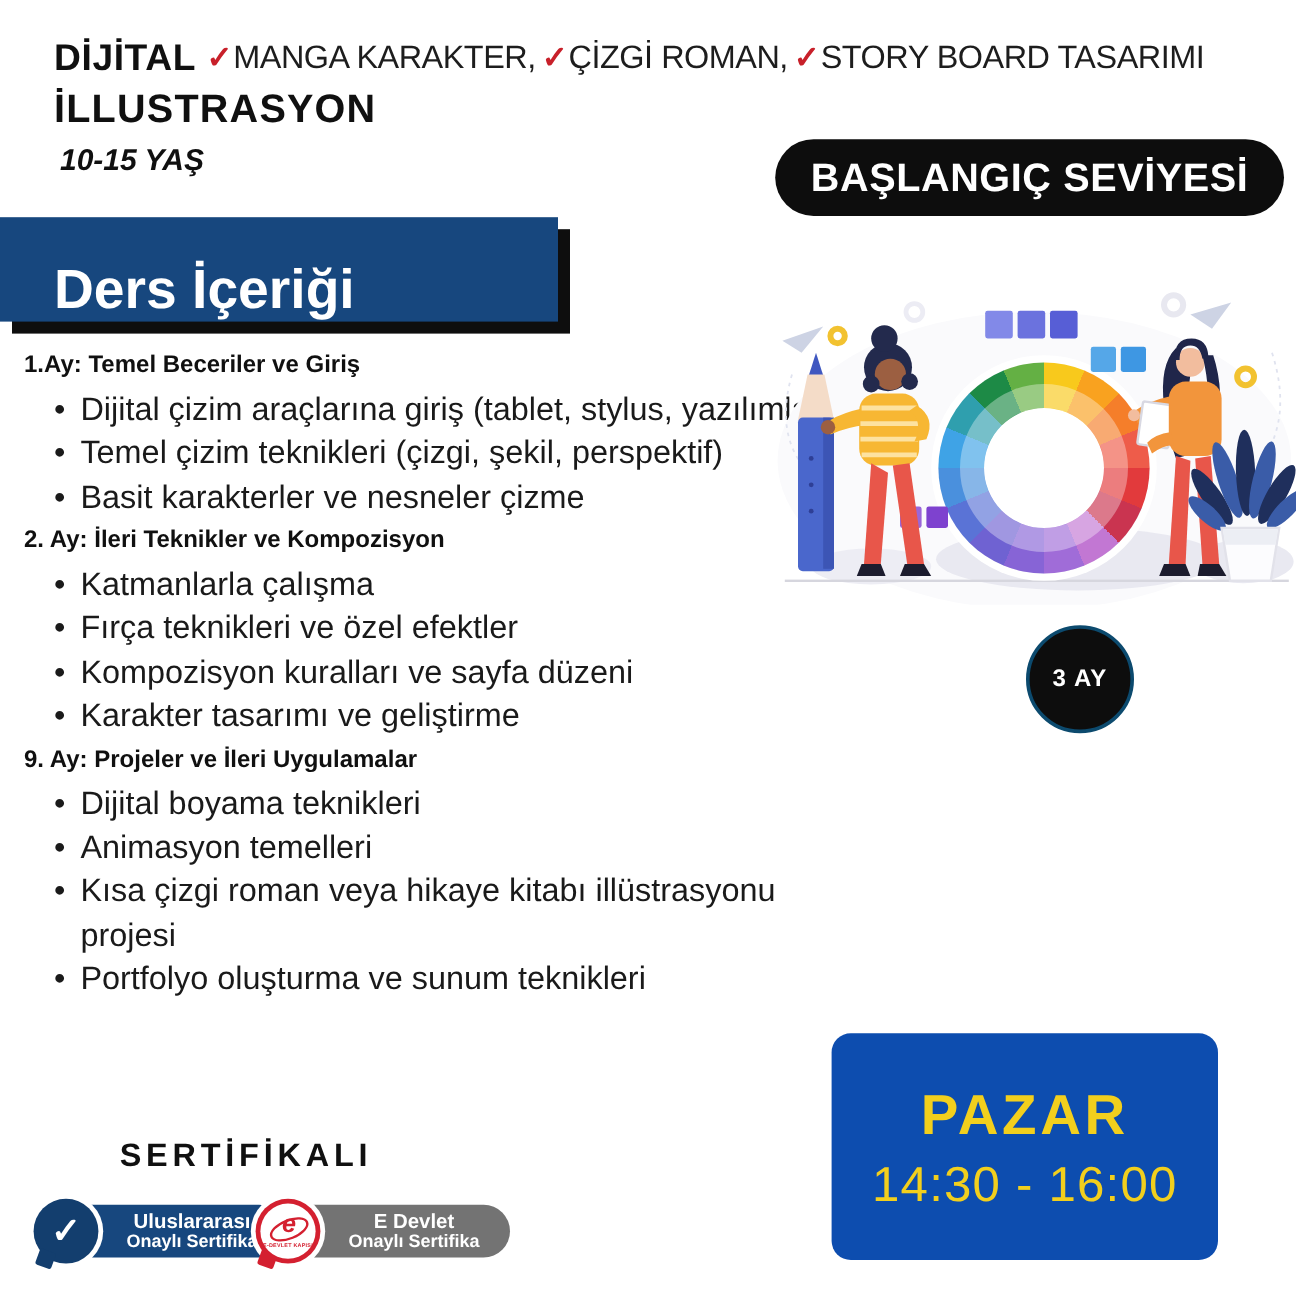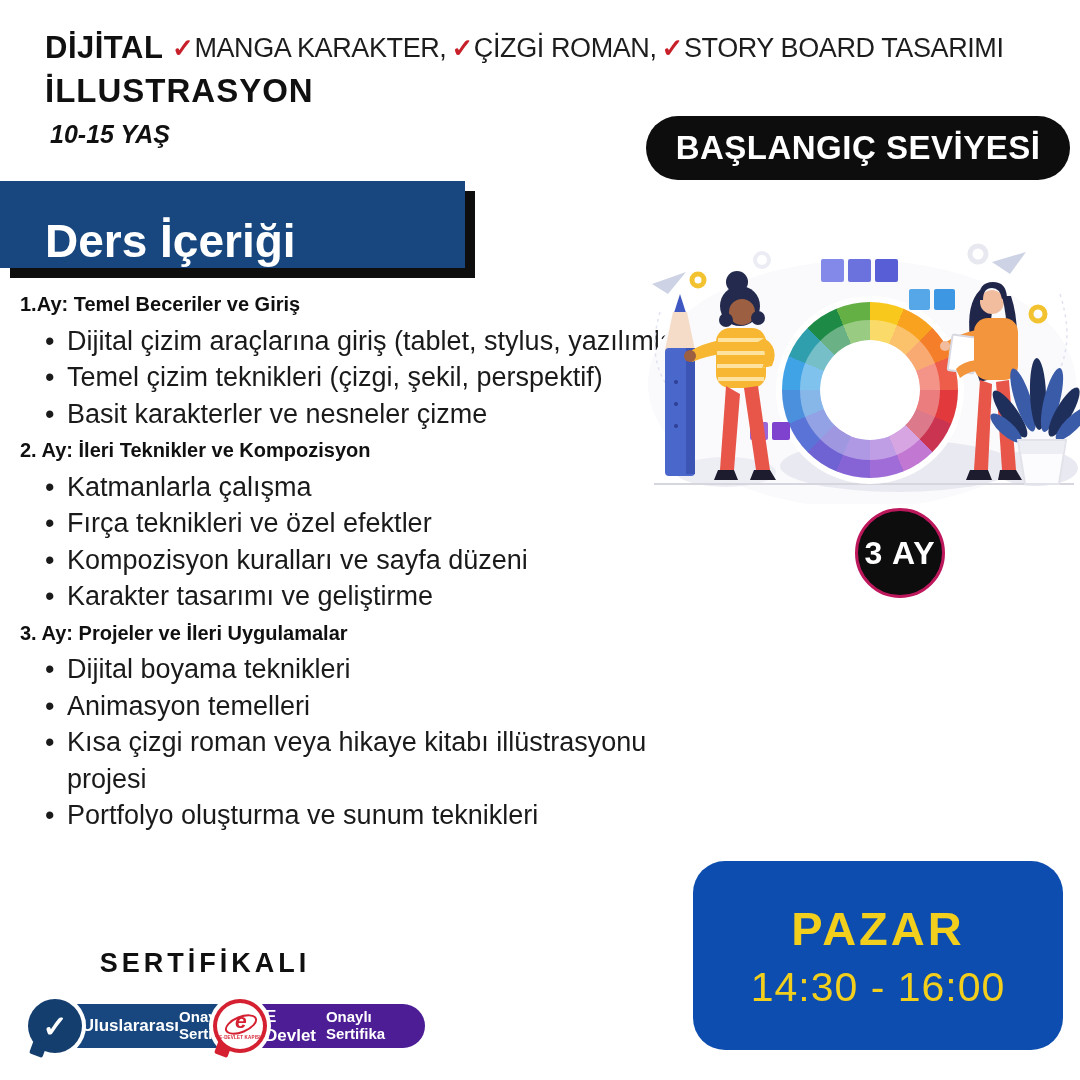--- a/index.html
+++ b/index.html
@@ -48,62 +48,62 @@
       #3fa3e6 0 81.25%, #2f9fae 0 87.5%, #1d8a46 0 93.75%, #64b044 0 100%);
   }
   .wheel-band {
     position:absolute; left:160px; top:88px; width:140px; height:140px; border-radius:50%;
     border:20px solid rgba(255,255,255,.34); box-sizing:border-box;
   }
   .wheel-hole { position:absolute; left:180px; top:108px; width:100px; height:100px; border-radius:50%; background:#fff; }
 
   
   .duration {
-    left:855px; top:508px; width:84px; height:84px; border-radius:50%;
-    background:#0d0d0d; border:3px solid #be185d; color:#fff;
+    left:855px; top:521px; width:84px; height:84px; border-radius:50%;
+    background:#0d0d0d; border:3px solid #0c4a6e; color:#fff;
     display:flex; align-items:center; justify-content:center;
-    font-size:32px; font-weight:800; letter-spacing:1px;
+    font-size:20px; font-weight:800; letter-spacing:1px;
   }
 
   
   .cert-heading { left:40px; top:948px; width:330px; text-align:center; font-size:27px; font-weight:800; letter-spacing:4px; color:#101010; }
   .cert-badge { height:64px; }
   .cert-badge .pill {
-    position:absolute; top:6px; height:44px; border-radius:22px; display:flex; flex-direction:row;
+    position:absolute; top:6px; height:44px; border-radius:22px; display:flex; flex-direction:column;
     align-items:center; justify-content:center; color:#fff; line-height:1.12;
   }
   .cert-badge .pill .l1 { font-size:17px; font-weight:700; }
   .cert-badge .pill .l2 { font-size:15px; font-weight:700; }
   .cert-badge .bubble {
     position:absolute; left:0; top:1px; width:54px; height:54px; border-radius:50%;
     box-shadow:0 0 0 4px #fff; display:flex; align-items:center; justify-content:center;
   }
   .cert-badge .bubble::after {
     content:""; position:absolute; left:3px; bottom:-3px; width:14px; height:14px;
     background:inherit; transform:rotate(20deg); border-radius:2px;
   }
   .badge-blue { left:28px; top:998px; width:182px; }
   .badge-blue .pill { left:26px; width:156px; padding-left:28px; background:#17477e; }
   .badge-blue .bubble { background:#133e6e; }
   .badge-blue .check { color:#fff; font-size:30px; font-weight:700; position:relative; z-index:1; }
   .badge-red { left:213px; top:998px; width:186px; }
-  .badge-red .pill { left:26px; width:160px; padding-left:26px; background:#4c1d95; }
+  .badge-red .pill { left:26px; width:160px; padding-left:26px; background:#737373; }
   .badge-red .bubble { background:#d42030; }
   .badge-red .inner {
     position:relative; z-index:1; width:46px; height:46px; border-radius:50%; background:#fff;
     display:flex; flex-direction:column; align-items:center; justify-content:center;
   }
   .e-logo { position:relative; width:34px; height:20px; }
   .e-logo .e { position:absolute; left:12px; top:-3px; color:#d42030; font-size:21px; font-weight:700; font-style:italic; line-height:1; }
   .e-logo .ring { position:absolute; left:1px; top:3px; width:30px; height:13px; border:2.5px solid #d42030; border-radius:50%; transform:rotate(-22deg); }
   .e-caption { margin-top:2px; font-size:4.5px; letter-spacing:.2px; color:#d42030; font-weight:700; white-space:nowrap; }
 
   
   .schedule {
-    left:693px; top:861px; width:370px; height:189px; background:#0d4daf; border-radius:32px;
+    left:693px; top:861px; width:322px; height:189px; background:#0d4daf; border-radius:16px;
     display:flex; flex-direction:column; align-items:center; justify-content:center;
   }
   .schedule .day { color:#f2cf1d; font-size:47px; font-weight:800; letter-spacing:3px; }
   .schedule .time { color:#f2cf1d; font-size:41px; font-weight:400; letter-spacing:1px; margin-top:8px; }
 </style>
 </head>
 <body>
 
 <div class="canvas">
 
@@ -126,21 +126,21 @@
       <li>Temel çizim teknikleri (çizgi, şekil, perspektif)</li>
       <li>Basit karakterler ve nesneler çizme</li>
     </ul>
     <h3 class="section-title">2. Ay: İleri Teknikler ve Kompozisyon</h3>
     <ul>
       <li>Katmanlarla çalışma</li>
       <li>Fırça teknikleri ve özel efektler</li>
       <li>Kompozisyon kuralları ve sayfa düzeni</li>
       <li>Karakter tasarımı ve geliştirme</li>
     </ul>
-    <h3 class="section-title">3. Ay: Projeler ve İleri Uygulamalar</h3>
+    <h3 class="section-title">9. Ay: Projeler ve İleri Uygulamalar</h3>
     <ul>
       <li>Dijital boyama teknikleri</li>
       <li>Animasyon temelleri</li>
       <li>Kısa çizgi roman veya hikaye kitabı illüstrasyonu projesi</li>
       <li>Portfolyo oluşturma ve sunum teknikleri</li>
     </ul>
   </div>
 
   <div class="abs illustration">
     <svg viewBox="0 0 440 272">

